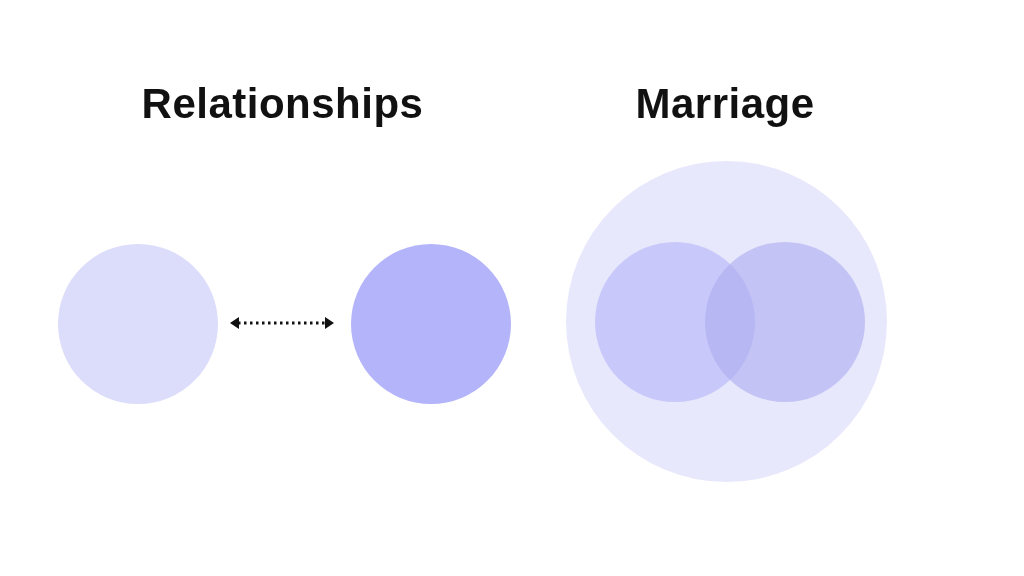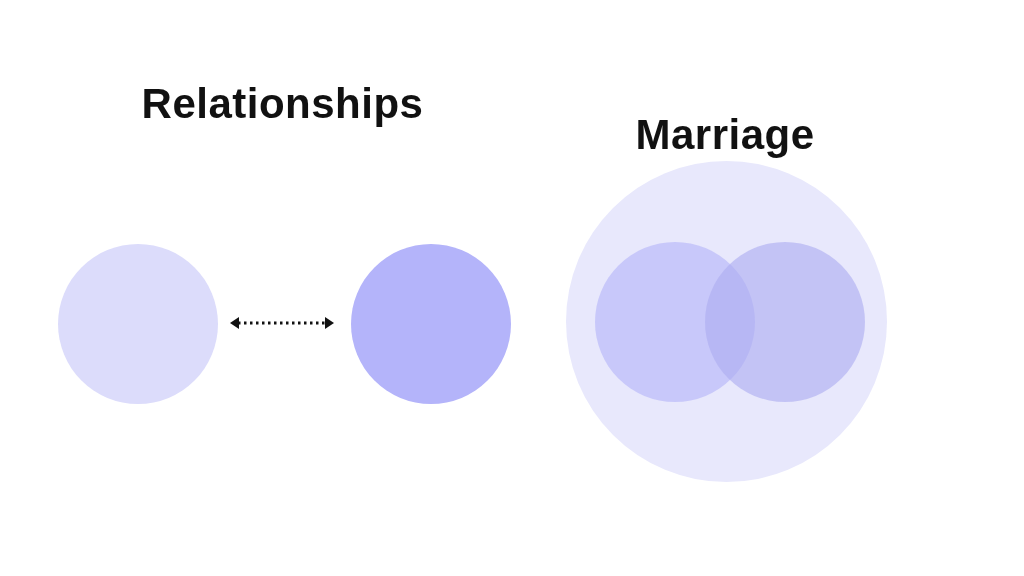--- a/index.html
+++ b/index.html
@@ -5,21 +5,21 @@
 html,body{margin:0;padding:0;background:#ffffff;}
 body{width:1024px;height:576px;position:relative;overflow:hidden;font-family:"Liberation Sans",sans-serif;}
 .title{position:absolute;font-weight:bold;font-size:42px;color:#111111;letter-spacing:0.5px;text-align:center;}
 .circle{position:absolute;border-radius:50%;}
 svg{position:absolute;left:0;top:0;}
 </style>
 </head>
 <body>
 
 <div class="title" style="left:120px;top:80px;width:325px;">Relationships</div>
-<div class="title" style="left:600px;top:80px;width:250px;margin-top:31px;">Marriage</div>
+<div class="title" style="left:600px;top:80px;width:250px;">Marriage</div>
 
 <div class="circle" style="left:58px;top:244px;width:160px;height:160px;background:#dcdcfb;"></div>
 <div class="circle" style="left:351px;top:244px;width:160px;height:160px;background:#b4b4fa;"></div>
 
 <svg width="1024" height="576">
   <line x1="238" y1="323" x2="326" y2="323" stroke="#111" stroke-width="3" stroke-dasharray="2.5,3.5"></line>
   <polygon points="230,323 239,317 239,329" fill="#111"></polygon>
   <polygon points="334,323 325,317 325,329" fill="#111"></polygon>
 </svg>
 

